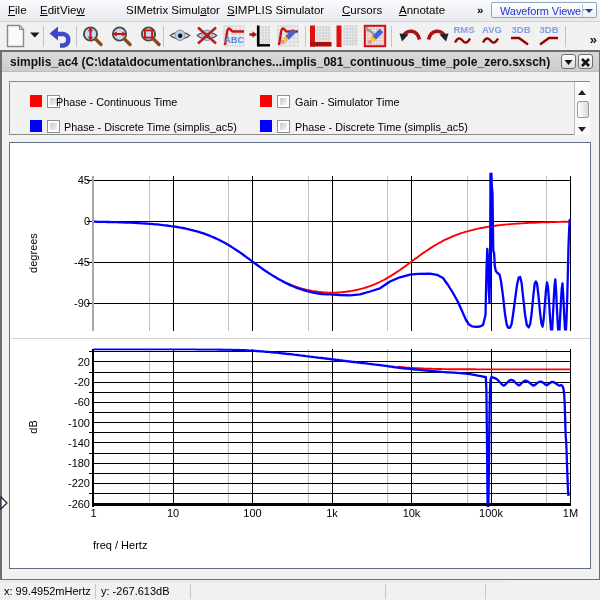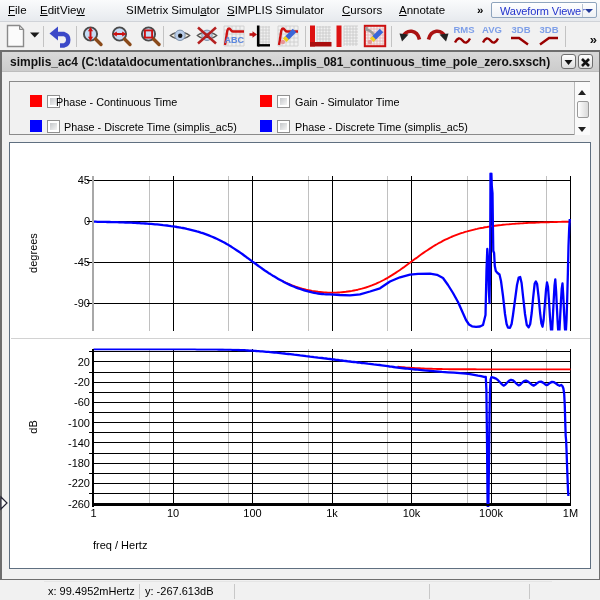--- a/index.html
+++ b/index.html
@@ -24,21 +24,21 @@
 .cb i { position:absolute; left:2px; top:2px; width:7px; height:7px; background:linear-gradient(135deg,#c4c7ca,#f6f6f6); display:block; }
 .lt { position:absolute; font-size:10.8px; color:#000; white-space:nowrap; }
 #lsb { position:absolute; left:564px; top:0px; width:16px; height:53px; background:#fafafa; border-left:1px solid #b9b9b9; }
 .sarr { position:absolute; left:3px; width:0; height:0; }
 #lsb .up { top:8px; border-left:4.5px solid transparent; border-right:4.5px solid transparent; border-bottom:5px solid #222; }
 #lsb .dn { top:45px; border-left:4.5px solid transparent; border-right:4.5px solid transparent; border-top:5px solid #222; }
 #lsb .th { position:absolute; left:1.5px; top:19px; width:12px; height:17px; border:1px solid #9a9a9a; border-radius:2px; background:linear-gradient(90deg,#ffffff,#d9d9d9); }
 #panel { position:absolute; left:9px; top:142px; width:582px; height:427px; border:1px solid #5f6f80; background:#ffffff; }
 #chart { position:absolute; left:0; top:0; }
 .al { font-family:"Liberation Sans",sans-serif; font-size:11px; fill:#000; }
-#status { position:absolute; left:0; top:581px; width:508px; height:19px; background:#f1f1f1; border-top:1px solid #e5e5e5;margin-left:44px; }
+#status { position:absolute; left:0; top:581px; width:508px; height:19px; background:#f1f1f1; border-top:1px solid #e5e5e5; }
 #status .st { position:absolute; top:3px; font-size:11px; color:#000; }
 .ssep { position:absolute; top:2px; width:1px; height:15px; background:#c8c8c8; }
 #combo { position:absolute; left:491px; top:2px; width:106px; height:16px; border:1px solid #8ea4bd; border-radius:2px; background:linear-gradient(#ffffff,#eef1f5); }
 #combo .ct { position:absolute; left:8px; top:2px; font-size:11px; letter-spacing:-0.1px; color:#2233cc; }
 #combo .csep { position:absolute; right:13px; top:1px; width:1px; height:13px; background:#b9c4d2; }
 #combo .ca { position:absolute; right:3px; top:6px; width:0; height:0; border-left:4px solid transparent; border-right:4px solid transparent; border-top:4.5px solid #223a99; }
 u { text-decoration:underline; }
 </style></head><body>
 <div id="win">
   <div id="menubar">

